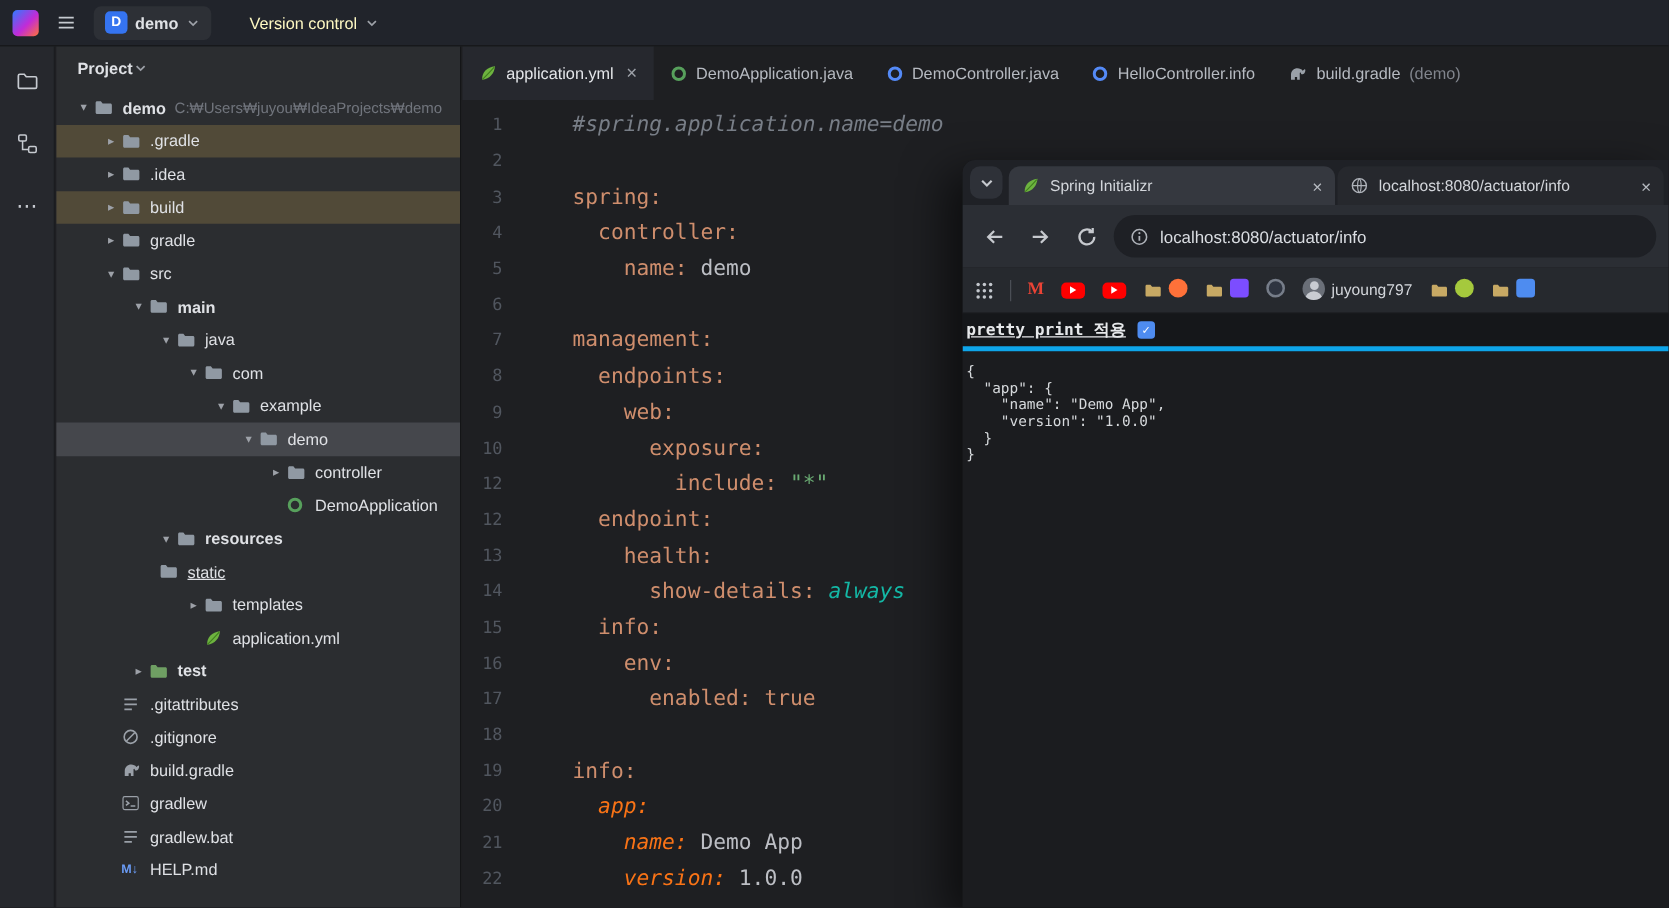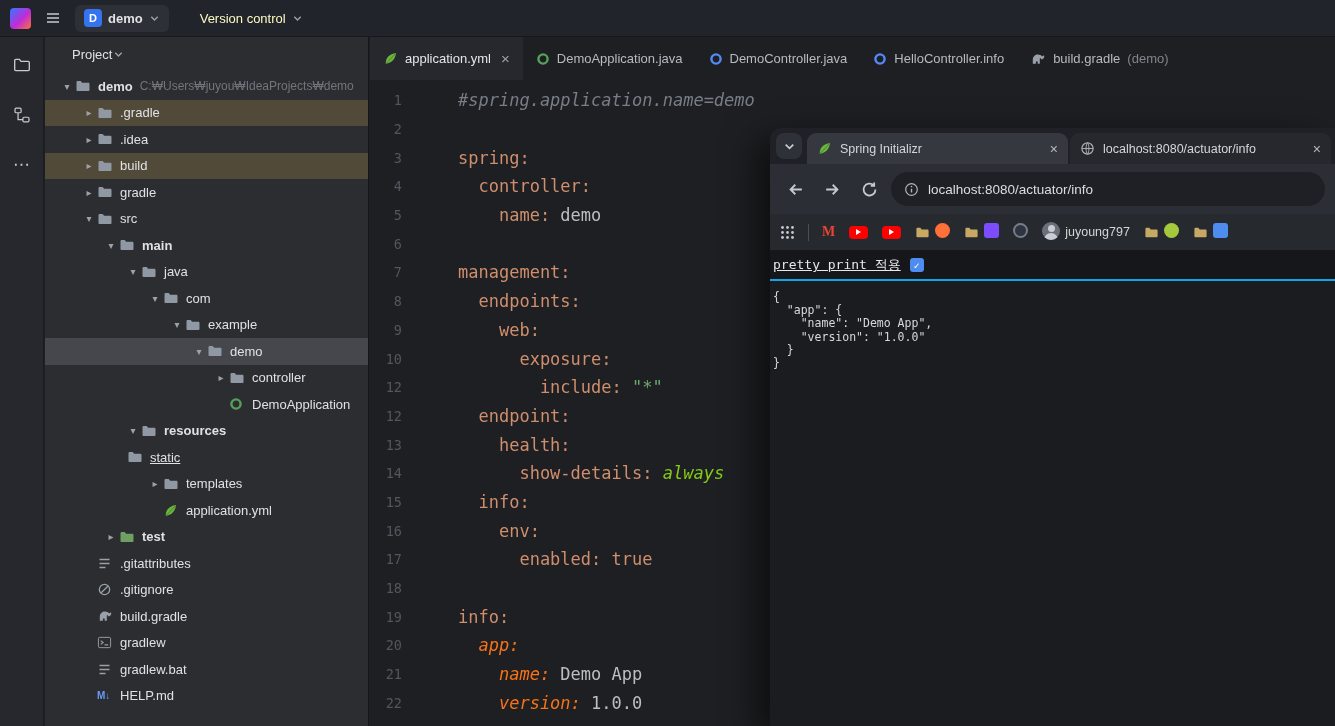--- a/index.html
+++ b/index.html
@@ -18,21 +18,21 @@
   .tb-vcs{color:#fef9c3;font-size:13px;margin-left:14px;}
   .tb-chev{display:flex;align-items:center;}
 
   
   .strip{position:absolute;left:0;top:37px;width:44px;bottom:0;background:#26282d;border-right:1px solid #1b1c20;display:flex;flex-direction:column;align-items:center;padding-top:14px;gap:22px;}
   .strip-btn{width:28px;height:28px;border-radius:6px;display:flex;align-items:center;justify-content:center;}
   .more-dots{font-size:17px;color:#c6cad0;line-height:10px;}
 
   
   .panel{position:absolute;left:45px;top:37px;width:324px;bottom:0;background:#2b2d30;border-right:1px solid #141517;overflow:hidden;}
-  .panel-header{height:34px;display:flex;align-items:center;gap:1px;padding-left:27px;font-size:13px;font-weight:400;color:#dfe1e5;}
+  .panel-header{height:34px;display:flex;align-items:center;gap:1px;padding-left:17px;font-size:13px;font-weight:700;color:#dfe1e5;}
   .tree{padding-top:2px;}
   .tree-row{height:26.5px;display:flex;align-items:center;font-size:13px;white-space:nowrap;overflow:hidden;}
   .tree-row .chev{width:16px;flex:none;color:#9da1a8;font-size:10px;text-align:center;}
   .tree-row .ticon{width:18px;flex:none;display:flex;align-items:center;justify-content:flex-start;margin-right:5px;}
   .tlabel{color:#dfe1e5;}
   .tlabel.bold{font-weight:700;}
   .tpath{color:#71757d;font-size:12px;margin-left:7px;overflow:hidden;text-overflow:ellipsis;}
   .tree-row.hl-excluded{background:#514a38;}
   .tree-row.selected{background:#45474c;}
   .md-ic{font-size:10px;font-weight:700;color:#6a9bf5;white-space:nowrap;}
@@ -45,21 +45,21 @@
   .etab .suffix{color:#81858d;}
   .etab .close{color:#9da1a8;font-size:15px;margin-left:3px;}
   .code{padding-top:6px;}
   .cl{display:flex;height:28.7px;align-items:center;}
   .ln{width:88px;padding-right:56px;text-align:right;color:#51565f;font-size:13.5px;flex:none;font-family:"DejaVu Sans Mono",monospace;}
   .ct{white-space:pre;font-size:17px;font-family:"DejaVu Sans Mono",monospace;color:#bcbec4;}
   .ct .comment{color:#787e87;font-style:italic;}
   .ct .key{color:#cf8e6d;}
   .ct .key-italic{color:#f97316;font-style:italic;}
   .ct .string{color:#6aab73;}
-  .ct .keyword{color:#84cc16;font-style:italic;}
+  .ct .keyword{color:#14b8a6;font-style:italic;}
   .ct .bool{color:#cf8e6d;}
   .ct .text{color:#bcbec4;}
 
   
   .browser{position:absolute;left:770px;top:128px;width:565px;height:598px;background:#1b1c1f;border-top-left-radius:10px;box-shadow:-14px 10px 34px rgba(0,0,0,.55);z-index:10;overflow:hidden;}
   .b-tabstrip{height:36px;background:#1f2126;display:flex;align-items:flex-end;padding:0 4px 0 6px;gap:5px;border-top-left-radius:10px;}
   .b-chevbtn{width:26px;height:26px;border-radius:8px;background:#2e3138;display:flex;align-items:center;justify-content:center;margin-bottom:5px;flex:none;}
   .b-tabs{display:flex;flex:1;min-width:0;gap:2px;}
   .b-tab{flex:1;height:31px;border-radius:9px 9px 0 0;display:flex;align-items:center;gap:8px;padding:0 10px;font-size:12.5px;color:#d3d6db;min-width:0;}
   .b-tab .tlab{flex:1;overflow:hidden;white-space:nowrap;text-overflow:ellipsis;}
@@ -75,21 +75,21 @@
   .bm-list{display:flex;align-items:center;gap:14px;min-width:0;overflow:hidden;}
   .bm{display:flex;align-items:center;gap:5px;font-size:12.5px;color:#d3d6db;white-space:nowrap;flex:none;}
   .gmail-m{color:#ea4335;font-weight:800;font-size:14px;font-family:"Liberation Serif",serif;}
   .yt{width:19px;height:13px;background:#f00;border-radius:4px;display:flex;align-items:center;justify-content:center;}
   .yt-tri{width:0;height:0;border-left:5px solid #fff;border-top:3.5px solid transparent;border-bottom:3.5px solid transparent;}
   .badge{width:15px;height:15px;border-radius:50%;display:inline-block;}
   .badge.sq{border-radius:3px;}
   .avatar{width:18px;height:18px;border-radius:50%;background:#6a6f78;position:relative;overflow:hidden;display:inline-block;}
   .avatar:before{content:"";position:absolute;left:5.5px;top:3px;width:7px;height:7px;border-radius:50%;background:#c9ccd2;}
   .avatar:after{content:"";position:absolute;left:2px;top:11px;width:14px;height:8px;border-radius:7px 7px 0 0;background:#c9ccd2;}
-  .b-pretty{height:30px;background:#15171a;display:flex;align-items:center;gap:9px;padding:0 3px;font-family:"DejaVu Sans Mono",monospace;font-size:13px;color:#e6e8ea;border-bottom:2px solid #0ea5e9;}
+  .b-pretty{height:30px;background:#15171a;display:flex;align-items:center;gap:9px;padding:0 3px;font-family:"DejaVu Sans Mono",monospace;font-size:13px;color:#e6e8ea;border-bottom:4px solid #0ea5e9;font-weight:bold;}
   .pp-label{text-decoration:underline;}
   .pp-check{width:14px;height:14px;background:#4e8cf0;border-radius:3px;color:#fff;font-size:10px;display:flex;align-items:center;justify-content:center;}
   .b-content{padding:10px 3px;font-family:"DejaVu Sans Mono",monospace;font-size:11.5px;line-height:13.2px;color:#d6d9dc;white-space:pre;}
 </style>
 </head>
 <body>
 
 <div class="titlebar">
   <div class="tb-logo"></div>
   <div class="tb-burger">

